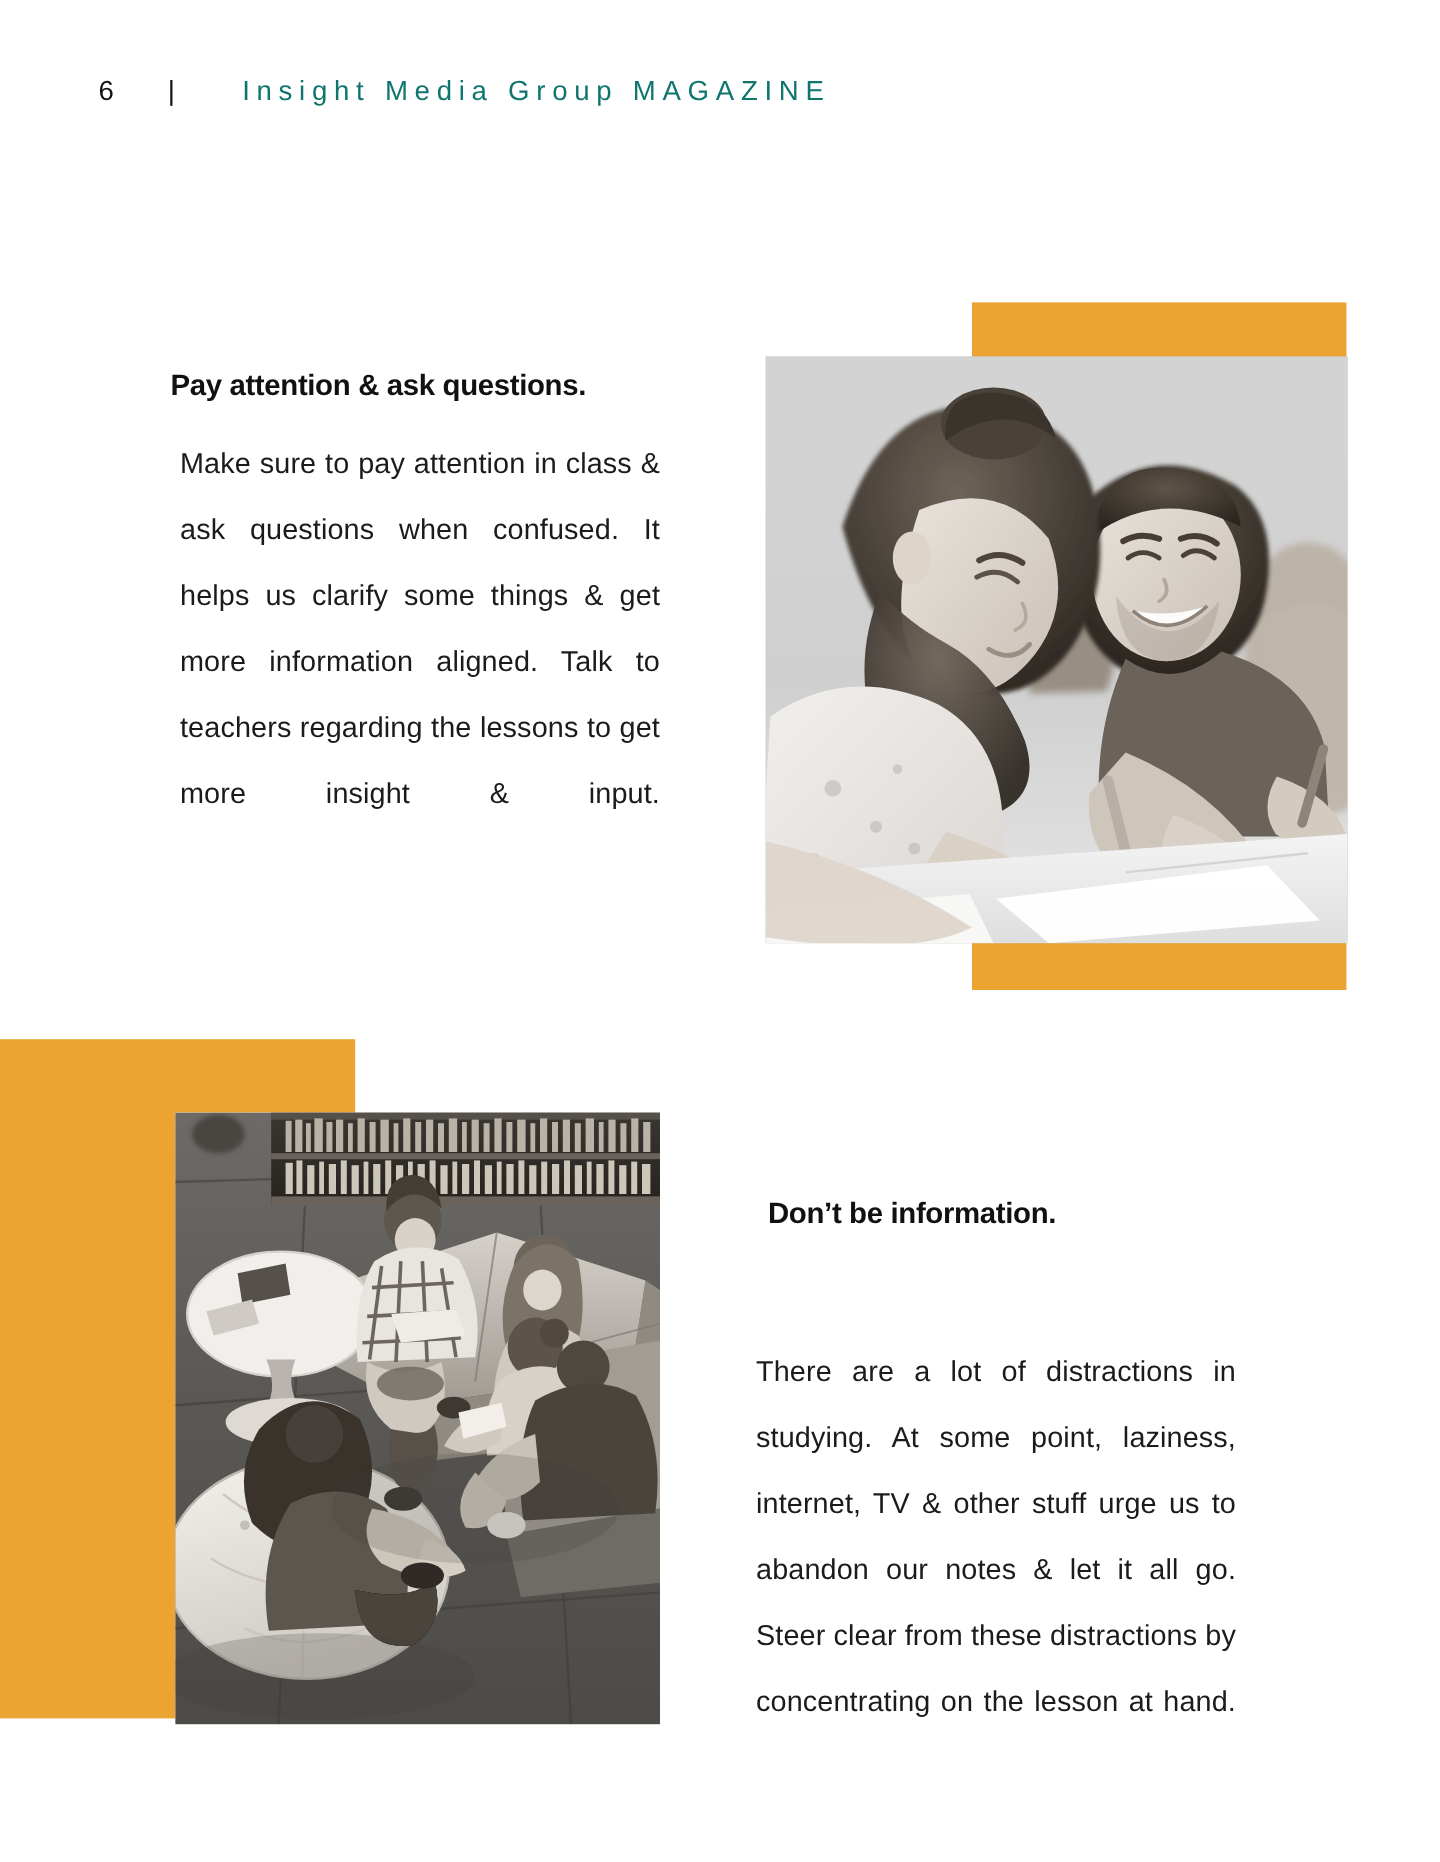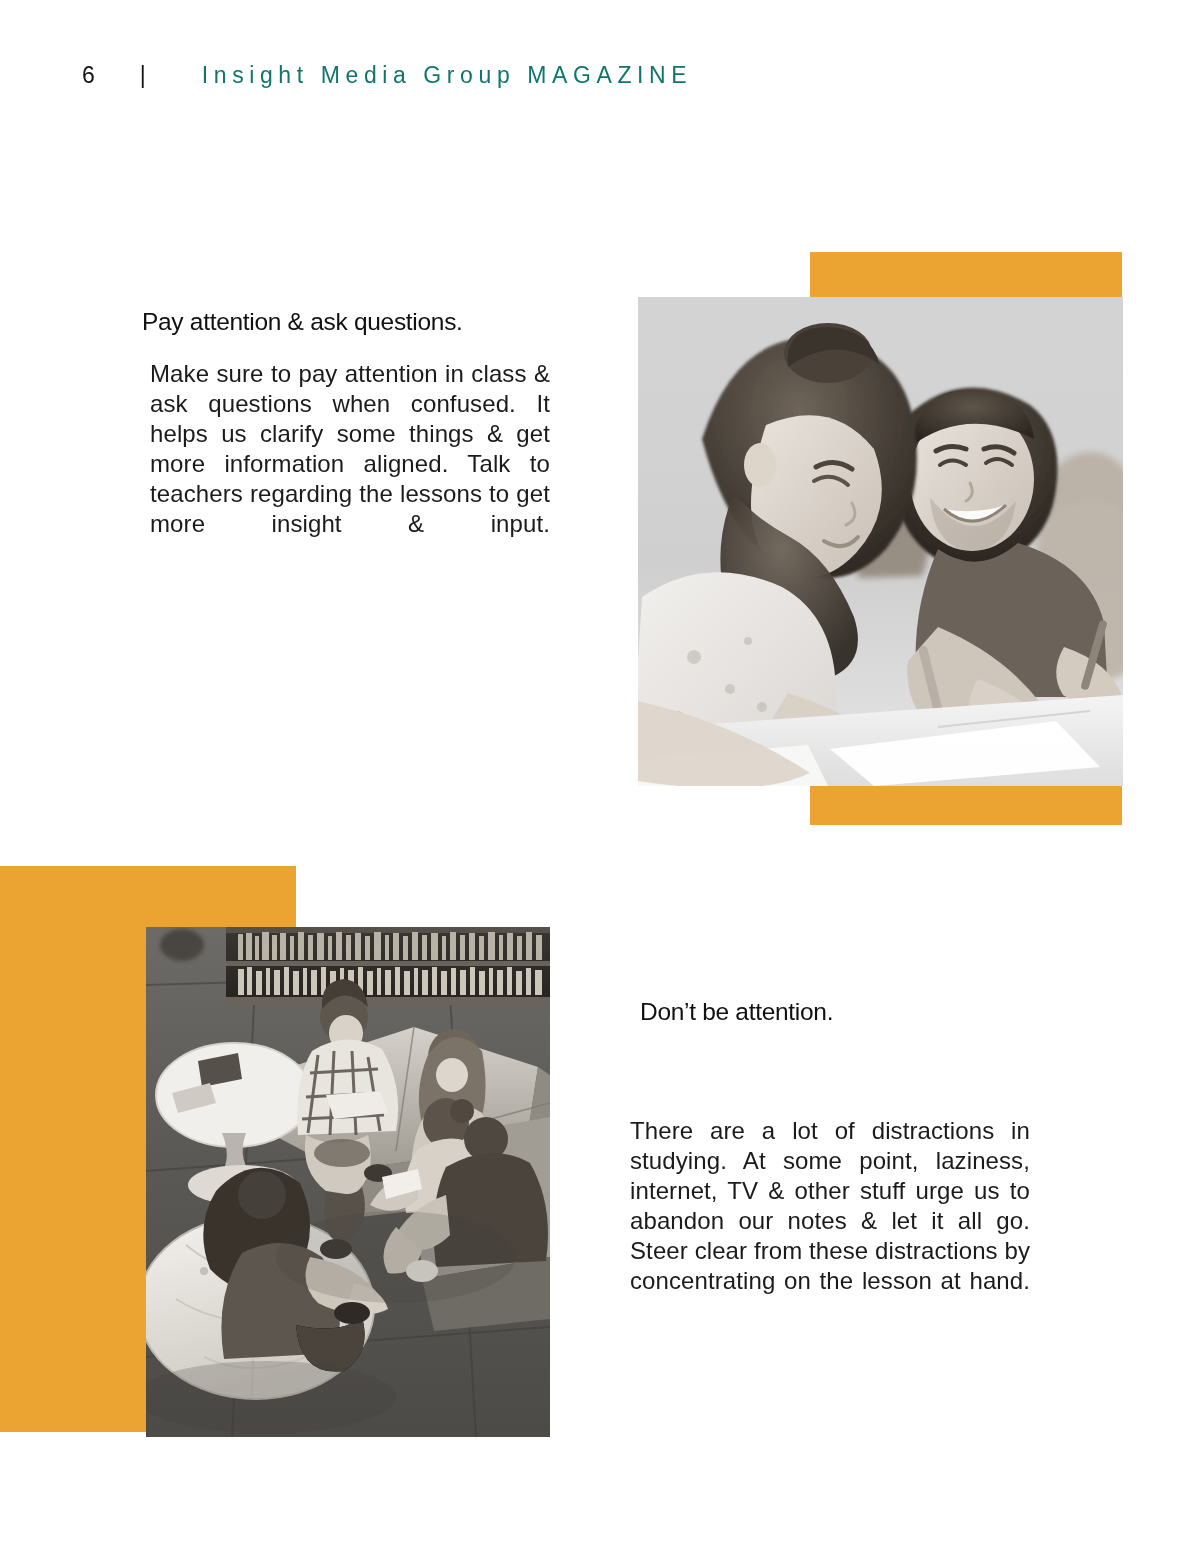--- a/index.html
+++ b/index.html
@@ -57,29 +57,29 @@
     position: absolute;
     overflow: hidden;
     background: #c9c9c9;
   }
   .photo svg { display: block; width: 100%; height: 100%; }
 
   
   .section-heading {
     position: absolute;
     font-size: 24.5px;
-    font-weight: 400;
+    font-weight: 700;
     color: #111111;
     letter-spacing: -0.3px;
     white-space: nowrap;
   }
   .body-copy {
     position: absolute;
     font-size: 24px;
-    line-height: 30px;
+    line-height: 55px;
     color: #1b1b1b;
     text-align: justify;
     text-justify: inter-word;
     font-weight: 400;
     letter-spacing: 0.1px;
   }
   .body-copy:after {
     content: "";
     display: inline-block;
     width: 100%;
@@ -444,16 +444,16 @@
         <path d="M150 398 q44 10 66 -8 q10 36 -18 54 q-44 6 -48 -46 z" fill="#494views"></path>
         <path d="M150 398 q44 10 66 -8 q10 36 -18 54 q-44 6 -48 -46 z" fill="#4a443d"></path>
         <ellipse cx="206" cy="386" rx="18" ry="11" fill="#2f2a25"></ellipse>
       </g>
 
       <ellipse cx="250" cy="330" rx="120" ry="46" fill="#3e3b37" opacity="0.18"></ellipse>
       <ellipse cx="120" cy="470" rx="130" ry="36" fill="#3e3b37" opacity="0.22"></ellipse>
     </svg>
   </div>
 
-  <div class="section-heading" id="heading-distracted">Don’t be attention.</div>
+  <div class="section-heading" id="heading-distracted">Don’t be information.</div>
   <div class="body-copy" id="copy-distracted">There are a lot of distractions in studying. At some point, laziness, internet, TV &amp; other stuff urge us to abandon our notes &amp; let it all go. Steer clear from these distractions by concentrating on the lesson at hand.</div>
 
 </div>
 
 </body></html>

